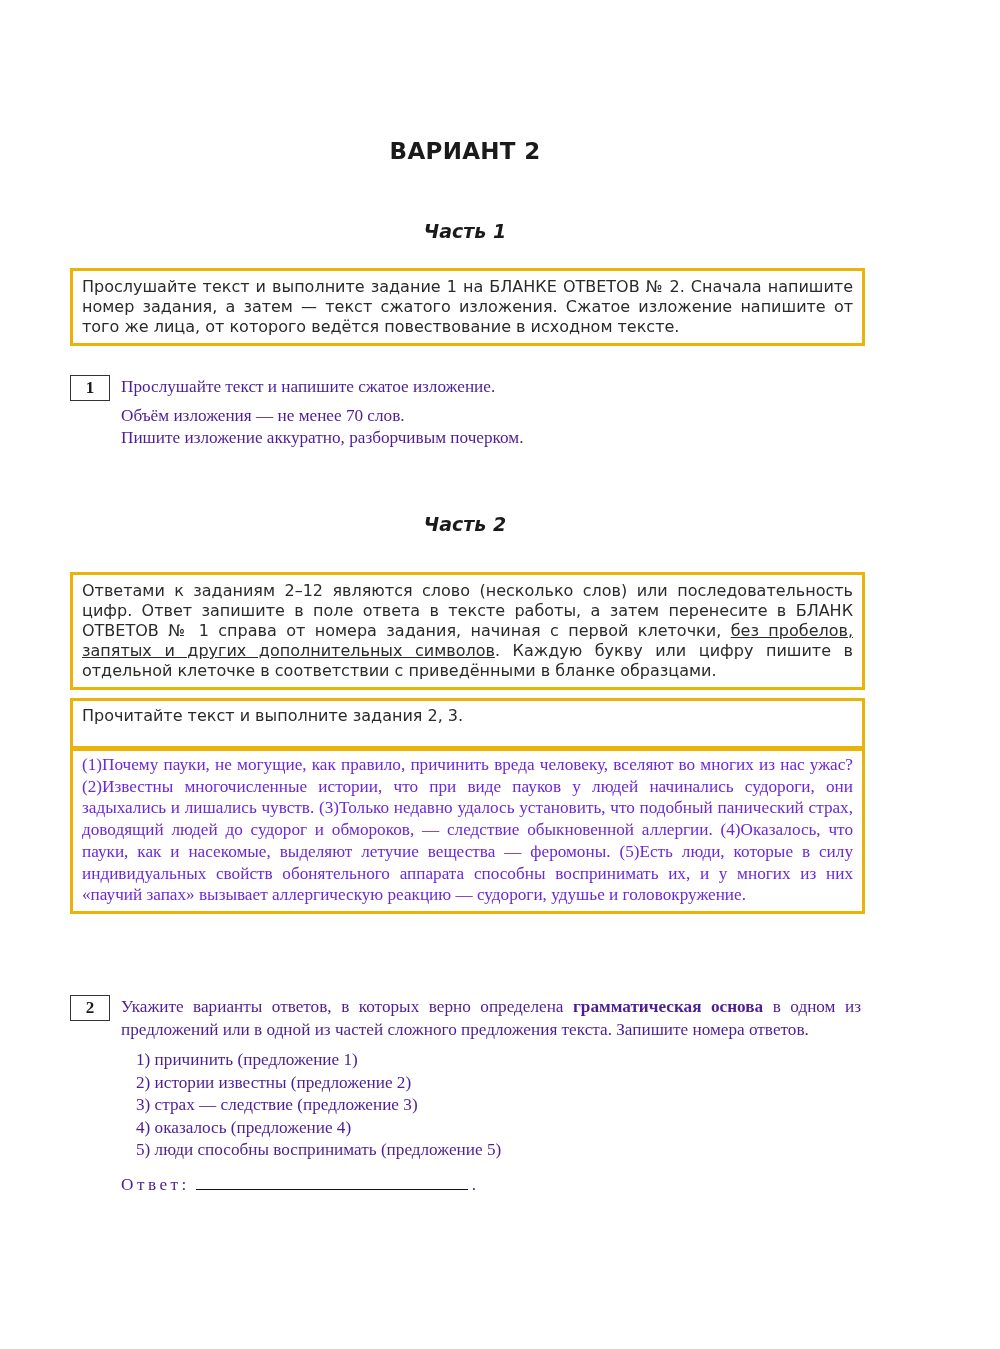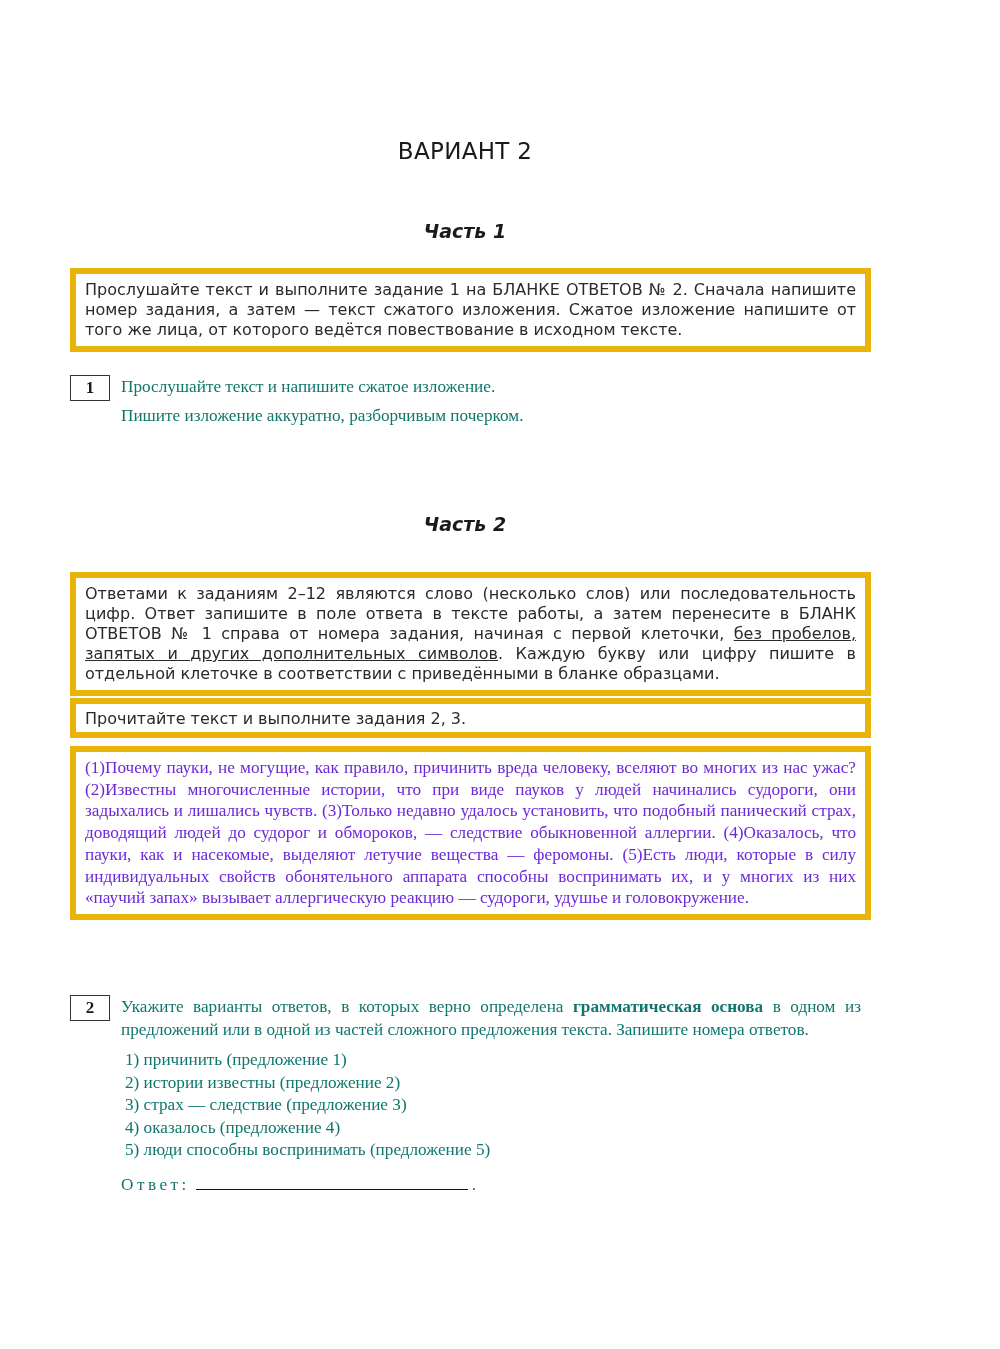--- a/index.html
+++ b/index.html
@@ -4,51 +4,51 @@
   <style>
     html, body { margin: 0; padding: 0; background: #ffffff; }
     body {
       width: 1000px; height: 1349px; position: relative; overflow: hidden;
       color: #1a1a1a;
     }
     .sans { font-family: "DejaVu Sans", "Liberation Sans", sans-serif; }
 
     .variant-title {
       position: absolute; left: 0; width: 930px; top: 138px;
-      text-align: center; font-weight: normal; font-size: 23px; letter-spacing: 0.3px;
+      text-align: center; font-weight: bold; font-size: 23px; letter-spacing: 0.3px;
     }
     .part-title {
       position: absolute; left: 0; width: 930px;
       text-align: center; font-weight: bold; font-size: 19px; font-style: italic;
     }
     .box {
       position: absolute; left: 70px; width: 771px;
-      border: 6px solid #eab308; padding: 6px 9px;
+      border: 3px solid #eab308; padding: 6px 9px;
       font-size: 16px; line-height: 20px; text-align: justify;
       color: #2a2a2a;
     }
     .box.text-box {
       font-family: "Liberation Serif", "DejaVu Serif", serif;
       font-size: 17.2px; line-height: 21.7px; padding: 5px 9px; color: #6d28d9;
     }
     .box u { text-decoration: underline; }
 
     .task-num {
       position: absolute; left: 70px; width: 38px; height: 24px;
       border: 1px solid #333; text-align: center; font-weight: bold;
       font-size: 17px; line-height: 24px;
       font-family: "Liberation Serif", "DejaVu Serif", serif;
     }
     .task-body {
       position: absolute; left: 121px; width: 740px;
       font-family: "Liberation Serif", "DejaVu Serif", serif;
-      font-size: 17.2px; line-height: 22.5px; text-align: justify; color: #0f766e;
+      font-size: 17.2px; line-height: 22.5px; text-align: justify; color: #4c1d95;
     }
     .task-body p { margin: 0 0 5px 0; }
-    .options { margin: 8px 0 0 4px; }
+    .options { margin: 8px 0 0 15px; }
     .options div { line-height: 22.5px; }
     .answer-line { margin-top: 12px; }
     .answer-label { letter-spacing: 3.5px; }
     .answer-blank {
       display: inline-block; width: 272px; border-bottom: 1px solid #111;
       vertical-align: baseline; height: 14px; margin-left: 6px;
     }
   </style>
 </head>
 <body>
@@ -57,30 +57,31 @@
 
 <div class="part-title sans" style="top:220px;">Часть 1</div>
 
 <div class="box sans" style="top:268px;">
   <span>Прослушайте текст и выполните задание 1 на БЛАНКЕ ОТВЕТОВ № 2. Сначала напишите номер задания, а затем — текст сжатого изложения. Сжатое изложение напишите от того же лица, от которого ведётся повествование в исходном тексте.</span>
 </div>
 
 <div class="task-num" style="top:375px;">1</div>
 <div class="task-body" style="top:376px;">
   <p style="margin-bottom:6px;">Прослушайте текст и напишите сжатое изложение.</p>
+  <p style="margin-bottom:0;">Объём изложения — не менее 70 слов.</p>
   <p>Пишите изложение аккуратно, разборчивым почерком.</p>
 </div>
 
 <div class="part-title sans" style="top:513px;">Часть 2</div>
 
 <div class="box sans" style="top:572px;">
   <span>Ответами к заданиям 2–12 являются слово (несколько слов) или последовательность цифр. Ответ запишите в поле ответа в тексте работы, а затем перенесите в БЛАНК ОТВЕТОВ № 1 справа от номера задания, начиная с первой клеточки, </span><u>без пробелов, запятых и других дополнительных символов</u><span>. Каждую букву или цифру пишите в отдельной клеточке в соответствии с приведёнными в бланке образцами.</span>
 </div>
 
-<div class="box sans" style="top:698px; padding-top:5px; padding-bottom:3px;">
+<div class="box sans" style="top:698px; padding-top:5px; padding-bottom:22px;">
   <span>Прочитайте текст и выполните задания 2, 3.</span>
 </div>
 
 <div class="box text-box" style="top:746px;">
   <span>(1)Почему пауки, не могущие, как правило, причинить вреда человеку, вселяют во многих из нас ужас? (2)Известны многочисленные истории, что при виде пауков у людей начинались судороги, они задыхались и лишались чувств. (3)Только недавно удалось установить, что подобный панический страх, доводящий людей до судорог и обмороков, — следствие обыкновенной аллергии. (4)Оказалось, что пауки, как и насекомые, выделяют летучие вещества — феромоны. (5)Есть люди, которые в силу индивидуальных свойств обонятельного аппарата способны воспринимать их, и у многих из них «паучий запах» вызывает аллергическую реакцию — судороги, удушье и головокружение.</span>
 </div>
 
 <div class="task-num" style="top:995px;">2</div>
 <div class="task-body" style="top:996px;">
   <p>

